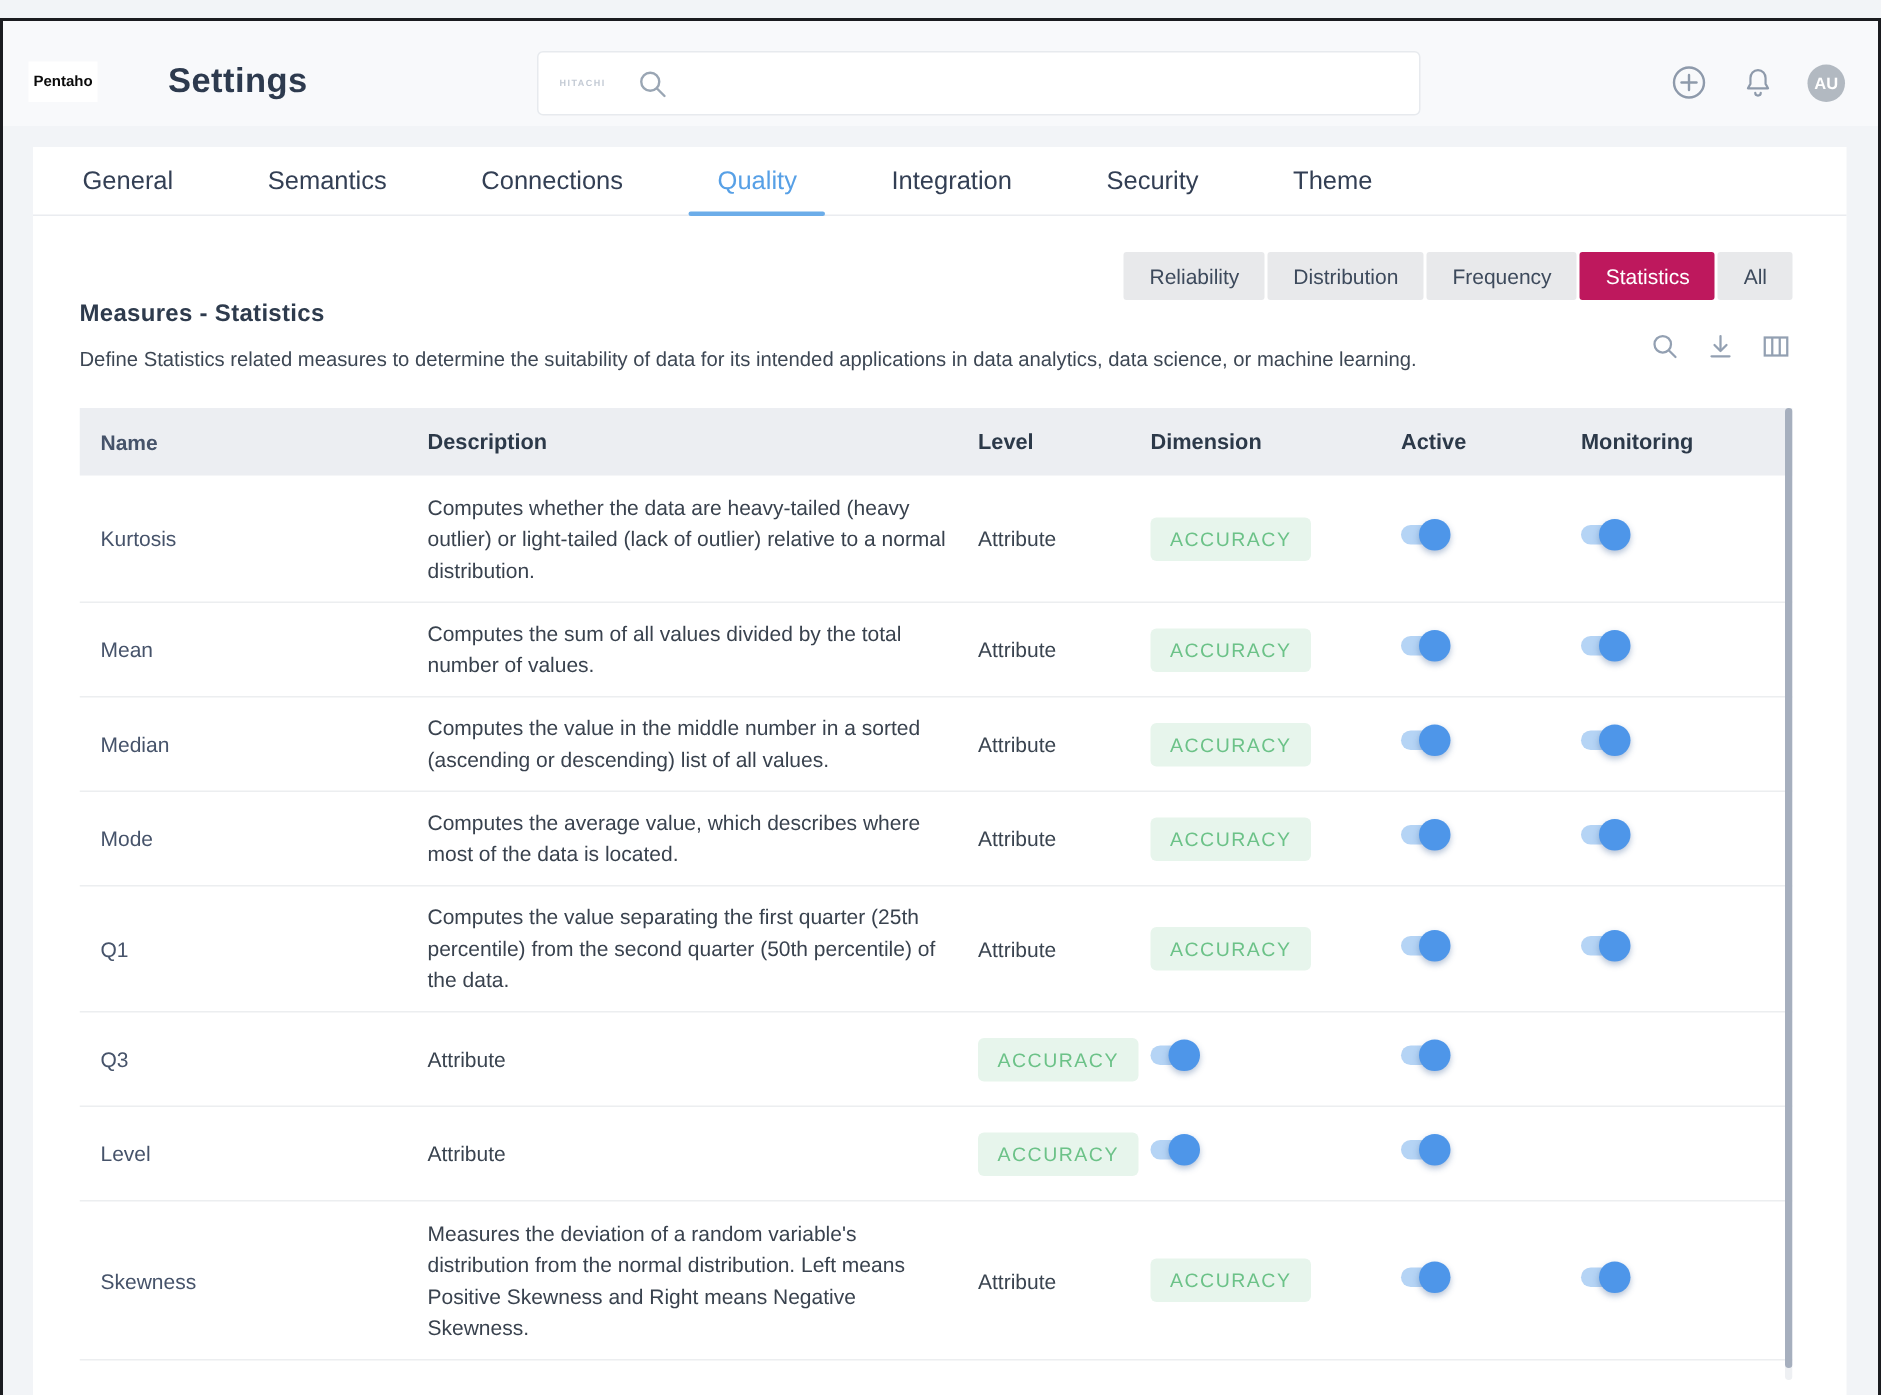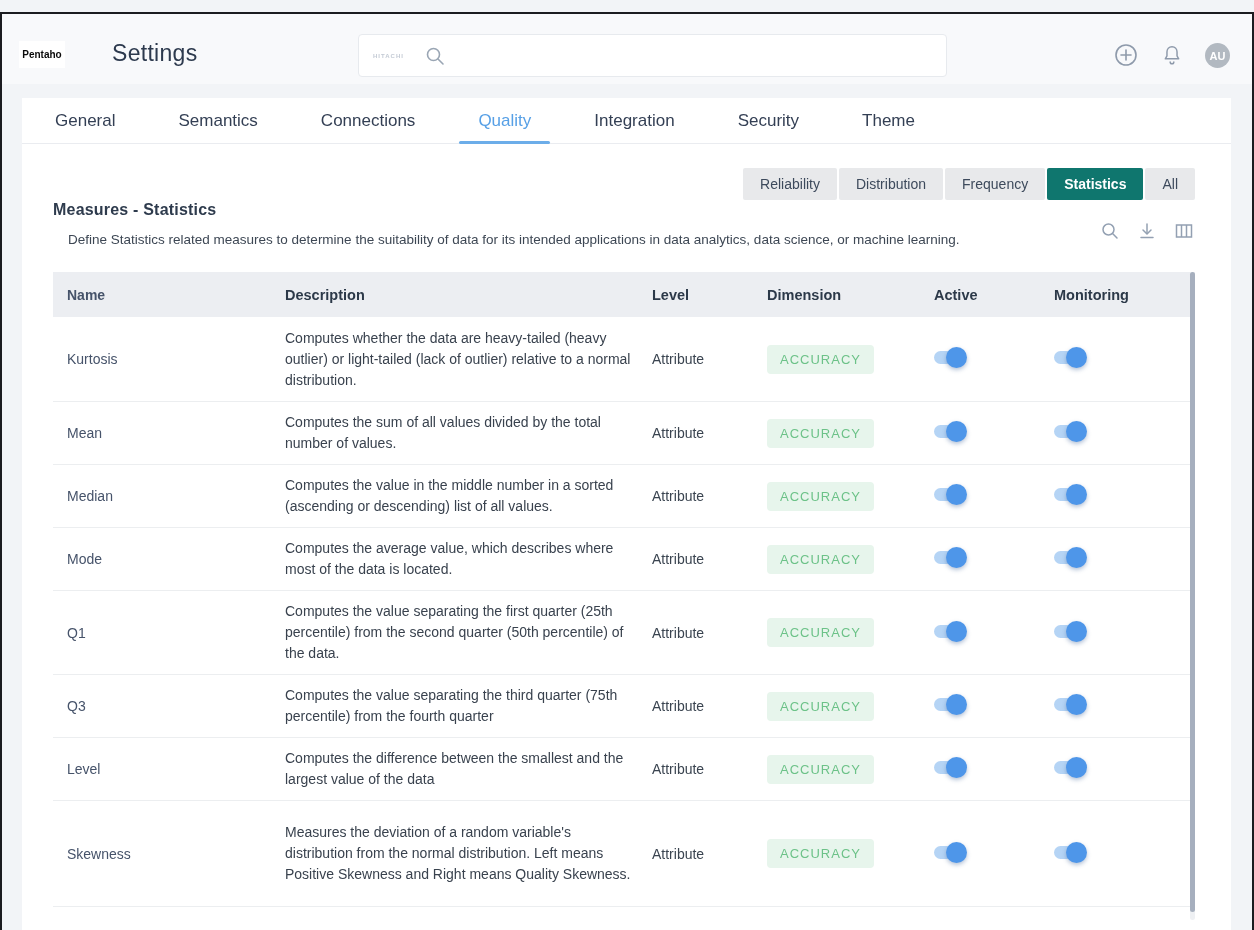--- a/index.html
+++ b/index.html
@@ -5,21 +5,21 @@
   * { margin:0; padding:0; box-sizing:border-box; }
   html,body { width:1254px; height:930px; }
   body { font-family:"Liberation Sans", sans-serif; background:#f2f4f7; }
 
   .screen { position:relative; width:1254px; height:930px; border:2px solid #1b1c20; background:#f2f4f7; overflow:hidden;margin-top:12px; }
 
   
   .topbar { position:relative; height:70px; background:#f8f9fb; }
   .logo-box { position:absolute; left:17px; top:27px; width:46px; height:27px; background:#ffffff; display:flex; align-items:center; justify-content:center; }
   .logo-box span { font-size:10px; font-weight:bold; color:#0a0a0a; letter-spacing:0; }
-  .page-title { position:absolute; left:110px; top:26px; font-size:23px; font-weight:normal; color:#2d3a4e; letter-spacing:0.3px; }
+  .page-title { position:absolute; left:110px; top:26px; font-size:23px; font-weight:bold; color:#2d3a4e; letter-spacing:0.3px; }
 
   .searchbox { position:absolute; left:356px; top:20px; width:589px; height:43px; background:#ffffff; border:1px solid #e7eaee; border-radius:4px; display:flex; align-items:center; padding:0 14px; }
   .search-brand { font-size:6px; color:#c3cad4; letter-spacing:1px; margin-right:18px; font-weight:bold; }
   .searchbox input { flex:1; border:none; outline:none; font-size:15px; color:#3c4858; background:transparent; font-family:"Liberation Sans", sans-serif; }
   .searchbox input::placeholder { color:#a0abb9; }
 
   .top-actions { position:absolute; right:22px; top:28px; display:flex; align-items:flex-end; gap:20px; }
   .icon-btn { width:26px; height:26px; display:flex; align-items:center; justify-content:center; cursor:pointer; }
   .avatar { width:25px; height:25px; border-radius:50%; background:#b2b9c1; color:#ffffff; font-size:11px; font-weight:bold; display:flex; align-items:center; justify-content:center; }
 
@@ -27,25 +27,25 @@
   .card { position:absolute; left:20px; right:21px; top:84px; bottom:8px; background:#ffffff; }
 
   .tabbar { height:46px; border-bottom:1px solid #eaecf0; display:flex; align-items:center; padding-left:14px;text-align:right; }
   .tab { position:relative; height:46px; display:flex; align-items:center; padding:0 19px; margin-right:25px; font-size:17px; color:#333f54; cursor:pointer; }
   .tab.active { color:#57a0e6; }
   .tab.active::after { content:""; position:absolute; left:0; right:0; bottom:0; height:3px; background:#6cade9; border-radius:2px; }
 
   
   .filters { position:absolute; top:70px; right:36px; display:flex; gap:2px; }
   .filter-btn { height:31px; display:flex; align-items:center; padding:16px 17px; background:#e8e9eb; color:#3d4a5c; font-size:14px; border-radius:2px; cursor:pointer; }
-  .filter-btn.active { background:#0f766e; color:#ffffff;font-weight:bold; }
+  .filter-btn.active { background:#be185d; color:#ffffff; }
 
   
   .section-title { position:absolute; left:31px; top:103px; font-size:16px; font-weight:bold; color:#2e3b4d; letter-spacing:0.2px; }
-  .section-sub { position:absolute; left:46px; top:134px; font-size:13.5px; color:#3d4754; }
+  .section-sub { position:absolute; left:31px; top:134px; font-size:13.5px; color:#3d4754; }
 
   .table-tools { position:absolute; right:36px; top:122px; display:flex; align-items:center; gap:15px; }
   .table-tools .icon-btn { width:22px; height:22px; }
 
   
   .table-wrap { position:absolute; left:31px; right:36px; top:174px; height:650px; overflow:hidden; }
   .thead, .trow { display:grid; grid-template-columns:232px 367px 115px 167px 120px 1fr; align-items:center; }
   .thead { background:#eceef2; height:45px; }
   .thead .cell { font-size:14.5px; font-weight:bold; color:#2c3949; }
   .trow { border-bottom:1px solid #eceef0; }
@@ -212,39 +212,37 @@
         <div class="cell c-name">Q1</div>
         <div class="cell c-desc">Computes the value separating the first quarter (25th percentile) from the second quarter (50th percentile) of the data.</div>
         <div class="cell c-level">Attribute</div>
         <div class="cell"><span class="badge">ACCURACY</span></div>
         <div class="cell"><span class="toggle on"></span></div>
         <div class="cell"><span class="toggle on"></span></div>
       </div>
 
       <div class="trow" style="min-height:63px">
         <div class="cell c-name">Q3</div>
-        <div class="cell c-desc">Computes the value separating the third quarter (75th percentile) from the fourth quarter</div>
         <div class="cell c-level">Attribute</div>
         <div class="cell"><span class="badge">ACCURACY</span></div>
         <div class="cell"><span class="toggle on"></span></div>
         <div class="cell"><span class="toggle on"></span></div>
       </div>
 
       <div class="trow" style="min-height:63px">
         <div class="cell c-name">Level</div>
-        <div class="cell c-desc">Computes the difference between the smallest and the largest value of the data</div>
         <div class="cell c-level">Attribute</div>
         <div class="cell"><span class="badge">ACCURACY</span></div>
         <div class="cell"><span class="toggle on"></span></div>
         <div class="cell"><span class="toggle on"></span></div>
       </div>
 
       <div class="trow" style="min-height:106px">
         <div class="cell c-name">Skewness</div>
-        <div class="cell c-desc">Measures the deviation of a random variable's distribution from the normal distribution. Left means Positive Skewness and Right means Quality Skewness.</div>
+        <div class="cell c-desc">Measures the deviation of a random variable's distribution from the normal distribution. Left means Positive Skewness and Right means Negative Skewness.</div>
         <div class="cell c-level">Attribute</div>
         <div class="cell"><span class="badge">ACCURACY</span></div>
         <div class="cell"><span class="toggle on"></span></div>
         <div class="cell"><span class="toggle on"></span></div>
       </div>
 
       <div class="vscroll">
           <div class="thumb"></div>
         </div>
     </div>

